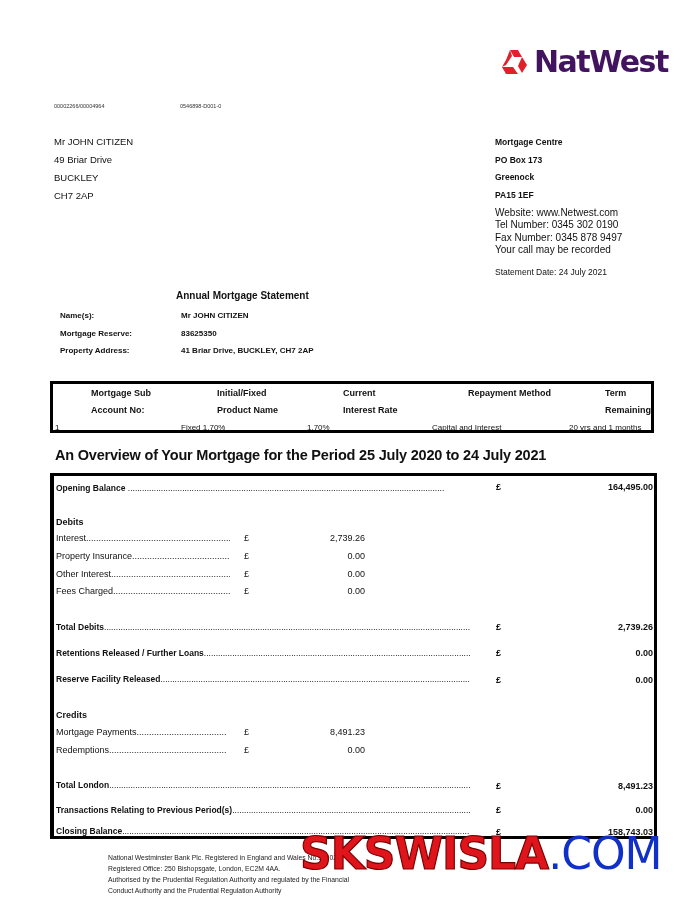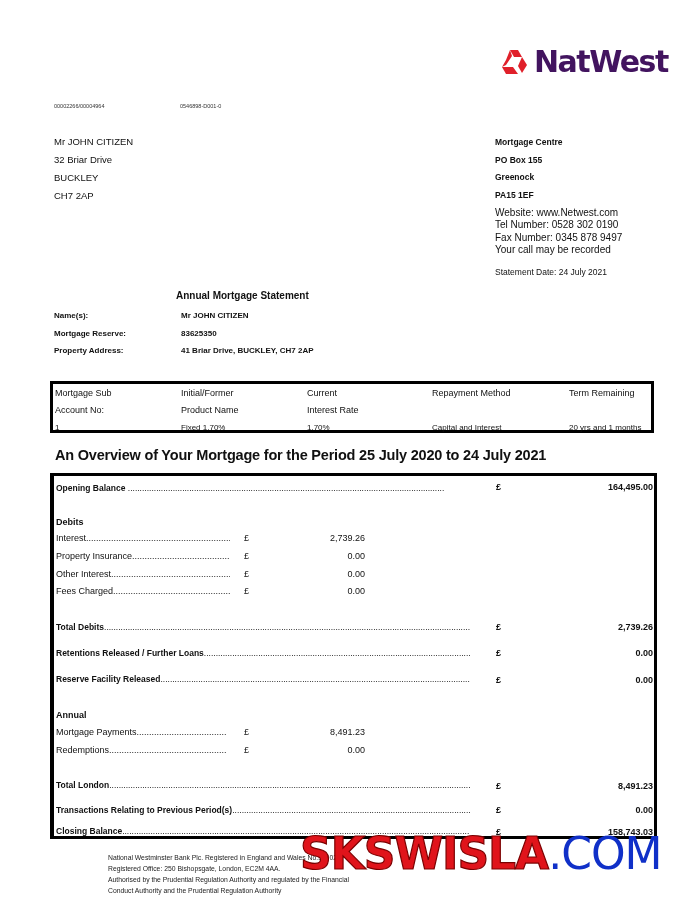--- a/index.html
+++ b/index.html
@@ -9,24 +9,24 @@
   .logo { left: 500px; top: 44px; display: flex; align-items: center; }
   .logo-text { font-family: "DejaVu Sans", sans-serif; font-size: 30px; font-weight: bold;
                color: #42145f; letter-spacing: -1.5px; margin-left: 6px; line-height: 36px; }
   .ref { font-size: 5.5px; color: #333; top: 103px; }
   .addr { left: 54px; top: 133px; font-size: 9.5px; line-height: 18px; }
   .centre { left: 495px; top: 134px; font-size: 8.5px; line-height: 17.5px; font-weight: bold; }
   .contact { left: 495px; top: 207px; font-size: 10px; line-height: 12.3px; }
   .stmt-date { left: 495px; top: 267px; font-size: 8.5px; }
   .title { left: 176px; top: 290px; font-size: 10px; font-weight: bold; }
   .info { font-size: 8px; font-weight: bold; }
-  .info-label { left: 54px; }
+  .info-label { left: 60px; }
   .info-val { left: 181px; }
   .acct-table { left: 50px; top: 381px; width: 604px; height: 52px; border: 3px solid #000; box-sizing: border-box; }
-  .acct-table .h { position: absolute; font-size: 9px; font-weight: normal; line-height: 17px; }
+  .acct-table .h { position: absolute; font-size: 9px; font-weight: bold; line-height: 17px; margin-left: 36px; }
   .acct-table .v { position: absolute; top: 39px; font-size: 8px; }
   .overview { left: 55px; top: 447px; font-size: 14.5px; font-weight: bold; letter-spacing: -0.2px; }
   .ov-box { left: 50px; top: 473px; width: 607px; height: 366px; border-top: 3px solid #000; border-left: 4px solid #000;
             border-right: 3px solid #000; border-bottom: 3px solid #000; box-sizing: border-box; }
   .row { position: absolute; font-size: 8.5px; white-space: nowrap; }
   .row.b { font-weight: bold; }
   .sub { position: absolute; font-size: 9px; white-space: nowrap; }
   .lbl { display: inline-block; overflow: hidden; }
   .pound { position: absolute; font-size: 9px; }
   .pound.b { font-weight: bold; }
@@ -50,54 +50,54 @@
     <polygon points="11,11 17,11 19,15 16,19 10,19 8,15" fill="#fff"></polygon>
   </svg>
   <span class="logo-text">NatWest</span>
 </div>
 
 <div class="abs ref" style="left:54px">00002266/00004964</div>
 <div class="abs ref" style="left:180px">0546898-D001-0</div>
 
 <div class="abs addr">
   <div>Mr JOHN CITIZEN</div>
-  <div>32 Briar Drive</div>
+  <div>49 Briar Drive</div>
   <div>BUCKLEY</div>
   <div>CH7 2AP</div>
 </div>
 
 <div class="abs centre">
   <div>Mortgage Centre</div>
-  <div>PO Box 155</div>
+  <div>PO Box 173</div>
   <div>Greenock</div>
   <div>PA15 1EF</div>
 </div>
 <div class="abs contact">
   <div>Website: www.Netwest.com</div>
-  <div>Tel Number: 0528 302 0190</div>
+  <div>Tel Number: 0345 302 0190</div>
   <div>Fax Number: 0345 878 9497</div>
   <div>Your call may be recorded</div>
 </div>
 <div class="abs stmt-date">Statement Date: 24 July 2021</div>
 
 <div class="abs title">Annual Mortgage Statement</div>
 <div class="abs info info-label" style="top:311px">Name(s):</div>
 <div class="abs info info-val" style="top:311px">Mr JOHN CITIZEN</div>
 <div class="abs info info-label" style="top:329px">Mortgage Reserve:</div>
 <div class="abs info info-val" style="top:329px">83625350</div>
 <div class="abs info info-label" style="top:346px">Property Address:</div>
 <div class="abs info info-val" style="top:346px">41 Briar Drive, BUCKLEY, CH7 2AP</div>
 
 <div class="abs acct-table">
   <div class="h" style="left:2px;top:1px">
     <div>Mortgage Sub</div>
     <div>Account No:</div>
   </div>
   <div class="h" style="left:128px;top:1px">
-    <div>Initial/Former</div>
+    <div>Initial/Fixed</div>
     <div>Product Name</div>
   </div>
   <div class="h" style="left:254px;top:1px">
     <div>Current</div>
     <div>Interest Rate</div>
   </div>
   <div class="h" style="left:379px;top:1px">
     <div>Repayment Method</div>
   </div>
   <div class="h" style="left:516px;top:1px">
@@ -142,21 +142,21 @@
   <div class="amt b" style="right:1px;top:146px">2,739.26</div>
 
   <div class="row b" style="left:2px;top:172px"><span class="lbl" style="width:414px"><span>Retentions Released / Further Loans</span><span style="font-weight:normal">....................................................................................................................................................................................................</span></span></div>
   <div class="pound b" style="left:442px;top:172px">£</div>
   <div class="amt b" style="right:1px;top:172px">0.00</div>
 
   <div class="row b" style="left:2px;top:198px"><span class="lbl" style="width:414px"><span>Reserve Facility Released</span><span style="font-weight:normal">....................................................................................................................................................................................................</span></span></div>
   <div class="pound b" style="left:442px;top:199px">£</div>
   <div class="amt b" style="right:1px;top:199px">0.00</div>
 
-  <div class="row b" style="left:2px;top:234px;font-size:9px">Annual</div>
+  <div class="row b" style="left:2px;top:234px;font-size:9px">Credits</div>
   <div class="sub" style="left:2px;top:251px"><span class="lbl" style="width:170px"><span>Mortgage Payments</span><span>....................................................................................................................................................................................................</span></span></div>
   <div class="pound" style="left:190px;top:251px">£</div>
   <div class="amt" style="left:240px;width:71px;top:251px">8,491.23</div>
 
   <div class="sub" style="left:2px;top:269px"><span class="lbl" style="width:170px"><span>Redemptions</span><span>....................................................................................................................................................................................................</span></span></div>
   <div class="pound" style="left:190px;top:269px">£</div>
   <div class="amt" style="left:240px;width:71px;top:269px">0.00</div>
 
   <div class="row b" style="left:2px;top:304px"><span class="lbl" style="width:414px"><span>Total London</span><span style="font-weight:normal">....................................................................................................................................................................................................</span></span></div>
   <div class="pound b" style="left:442px;top:305px">£</div>

